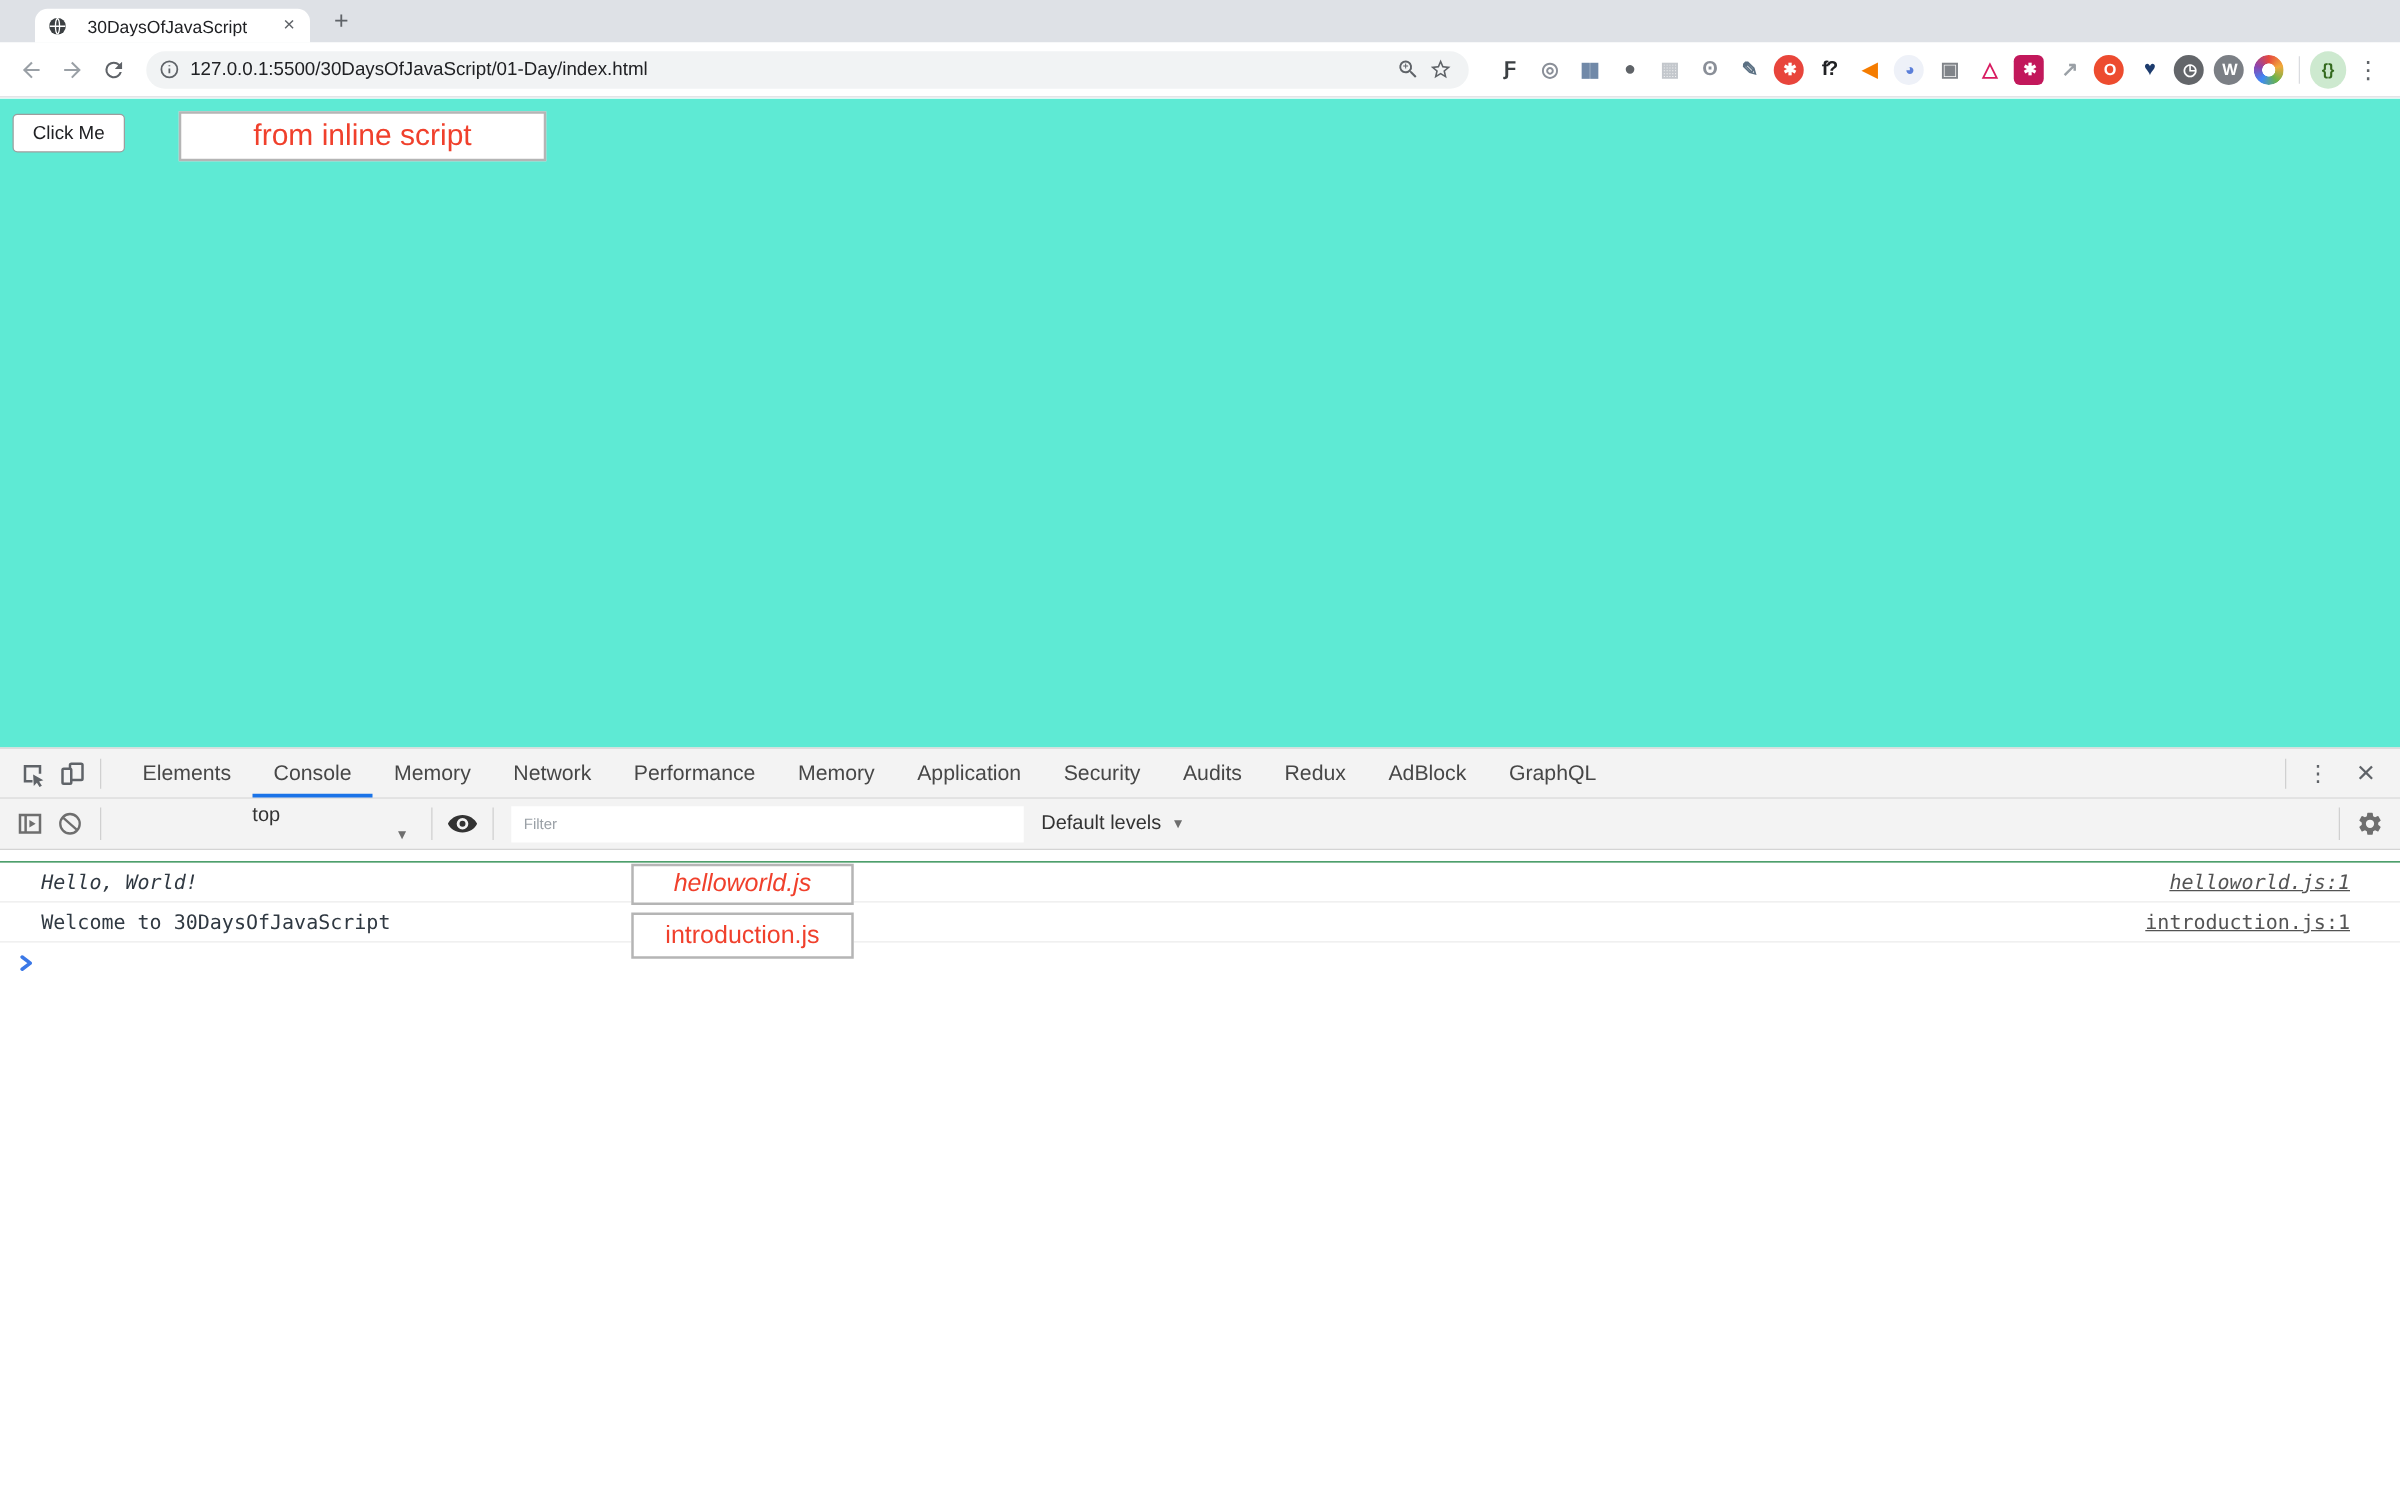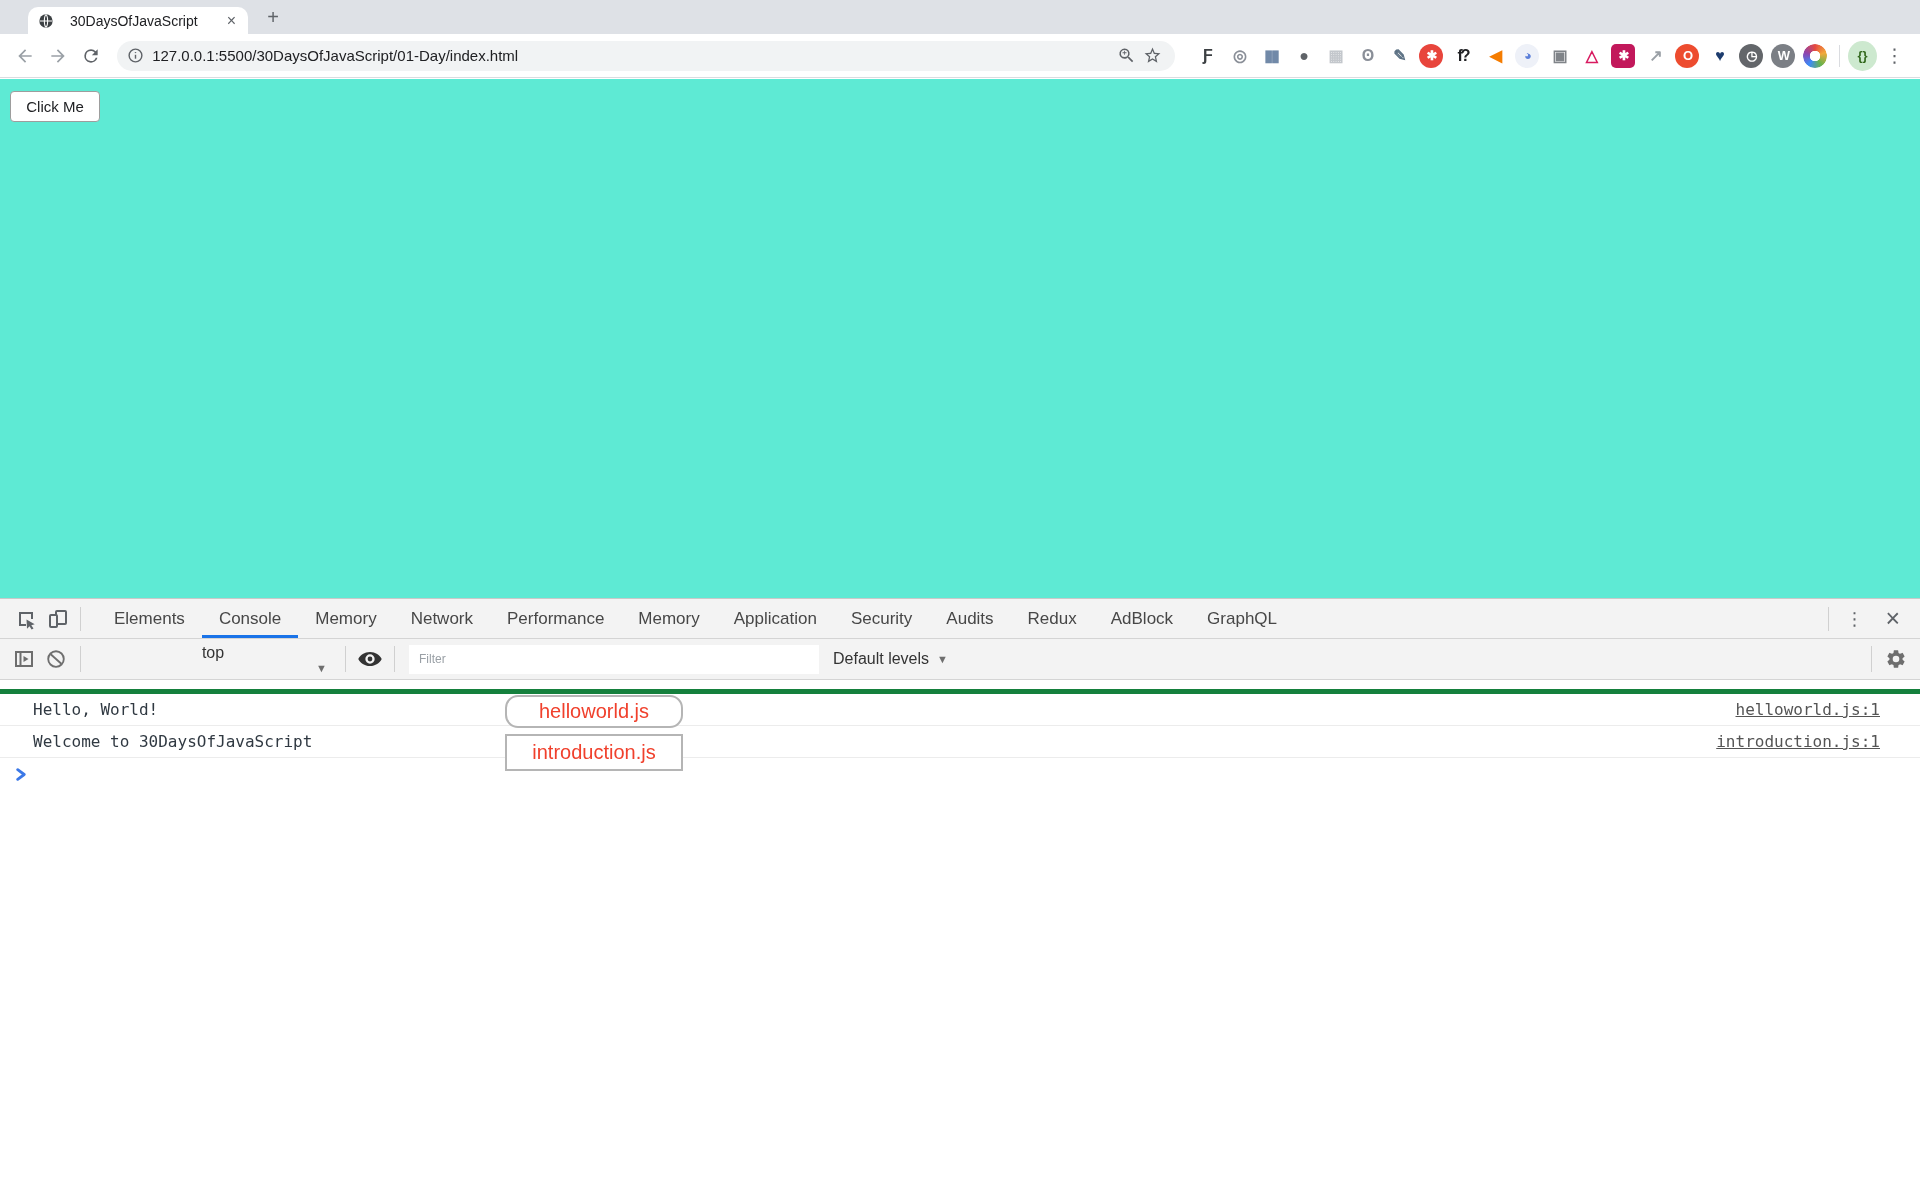--- a/index.html
+++ b/index.html
@@ -89,30 +89,30 @@
   .levels { display:flex; align-items:center; font-size:16px; color:#333;
             padding:0 14px; }
   .levels .caret { margin-left:8px; }
   .tb-spacer { flex:1; }
 
   
   .console { position:absolute; left:0; top:82px; right:0; bottom:0; background:#fff;
              padding-top:8px; font-family:"DejaVu Sans Mono", monospace; }
   .console-row { position:relative; display:flex; align-items:baseline;
                  padding:6px 0 6px 0; border-bottom:1px solid #ececec; }
-  .console-row:first-child { border-top:5px solid #15803d; }
+  .console-row:first-child { border-top:1px solid #15803d;font-style:italic; }
   .msg-text { margin-left:33px; font-size:16px; color:#303942; }
   .msg-link { margin-left:auto; margin-right:40px; font-size:16px; color:#545454;
               text-decoration:underline; cursor:pointer; }
   .msg-annotation { position:absolute; left:505px; width:178px; background:#fff;
               border:2px solid #b5b5b5; display:flex; align-items:center;
               justify-content:center; z-index:2;
               font-family:"Liberation Sans",sans-serif; font-size:20px;
               color:var(--annotation-red,#f0402c); }
-  .console-row:nth-child(1) .msg-annotation { top:1px; height:33px;border-radius:13px; }
+  .console-row:nth-child(1) .msg-annotation { top:1px; height:33px; }
   .console-row:nth-child(2) .msg-annotation { top:8px; height:37px; }
   .prompt { display:flex; align-items:center; padding:10px 0 0 15px; }
 
   svg { display:block; }
 </style>
 </head>
 <body>
 
 <div class="tabstrip">
   <div class="tab">
@@ -188,20 +188,23 @@
       <span class="ext round" style="color: rgb(255, 255, 255); background: rgb(123, 127, 133);">W</span>
       <span class="ext ring"></span>
     </div>
   <span class="nav-sep"></span>
   <span class="avatar">{}</span>
   <span class="kebab">⋮</span>
 </div>
 
 <div class="page">
   <button class="clickme">Click Me</button>
+  <div class="inline-box">
+    <span>from inline script</span>
+  </div>
 </div>
 
 <div class="devtools">
 
   <div class="dt-tabbar">
     <span class="dt-icnbtn">
       <svg width="24" height="24" viewBox="0 0 24 24">
         <path d="M5 5h14v7h-2V7H7v10h5v2H5z" fill="#5f6368"></path>
         <path d="M12.5 12.5l8.2 4.7-3.4 1 2.2 3.3-1.9 1.1-2.1-3.4-2.5 2.5z" fill="#5f6368"></path>
         </svg>

